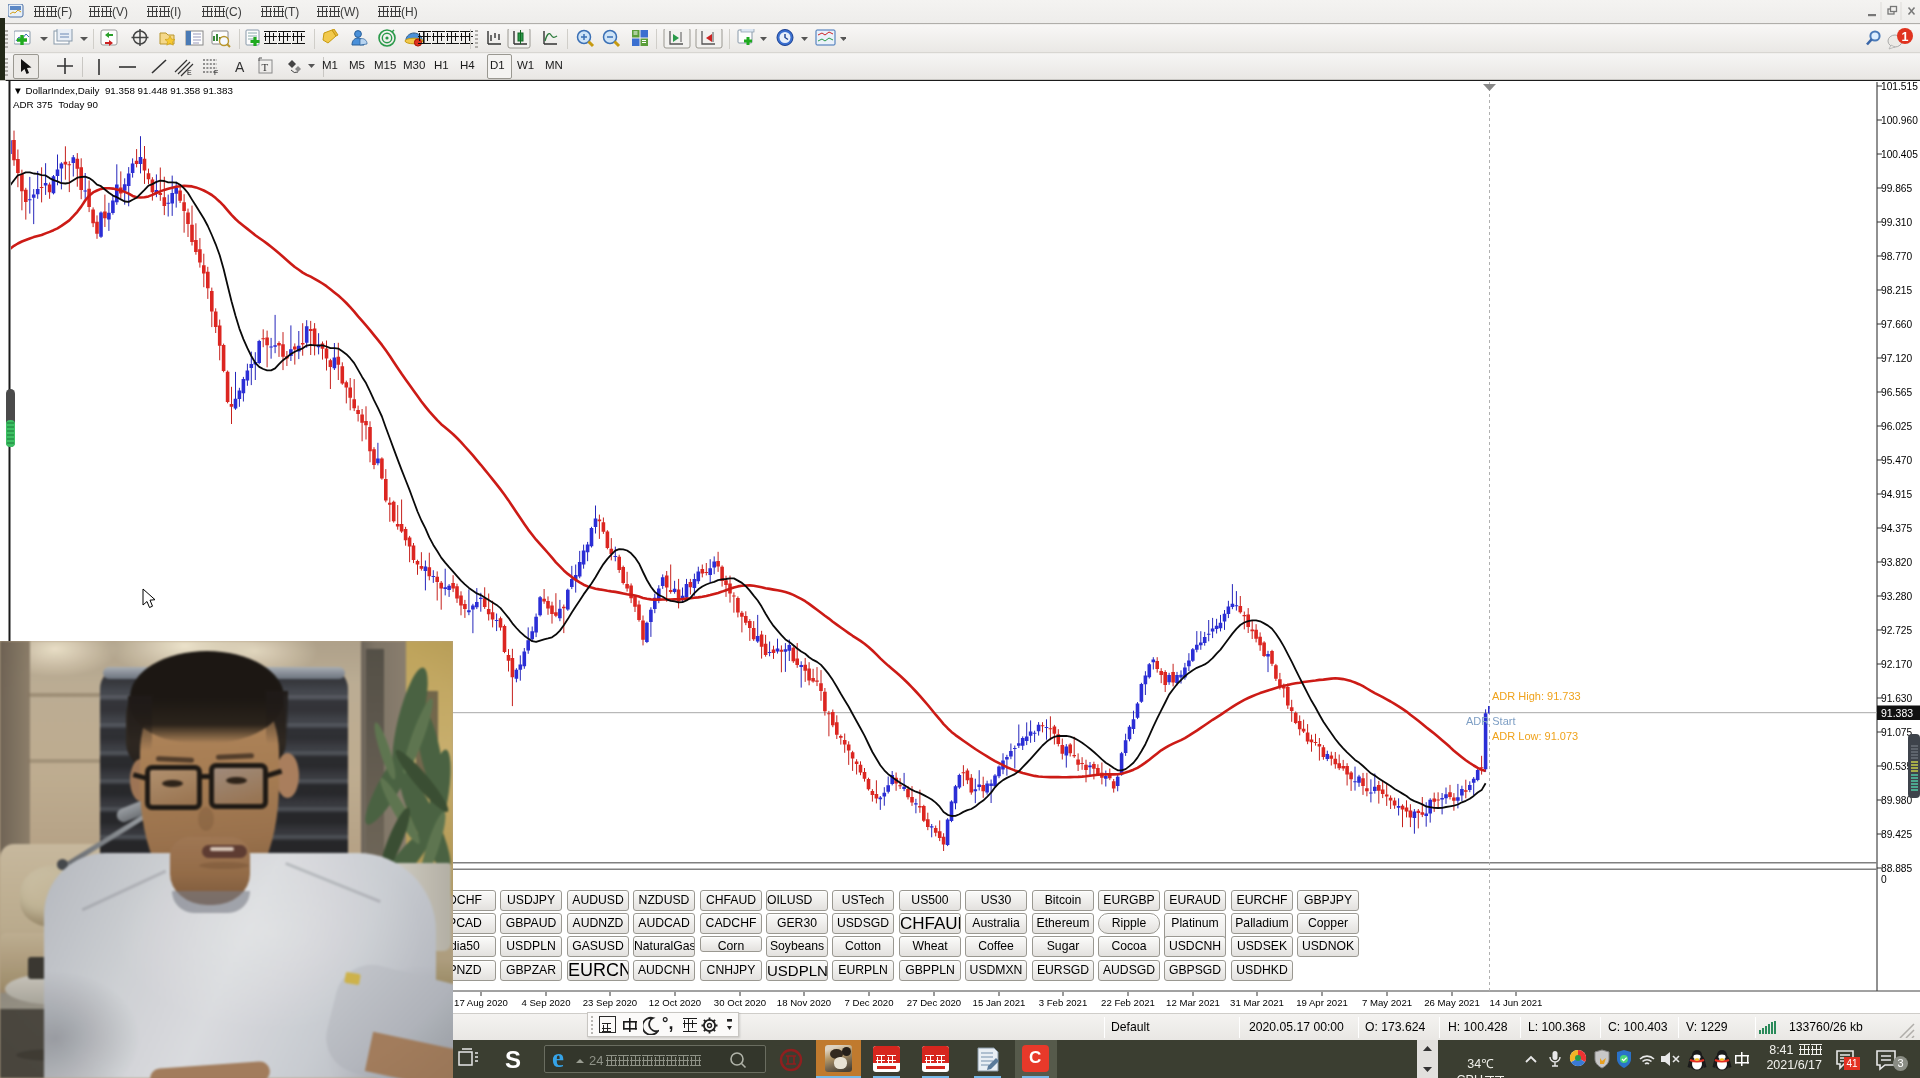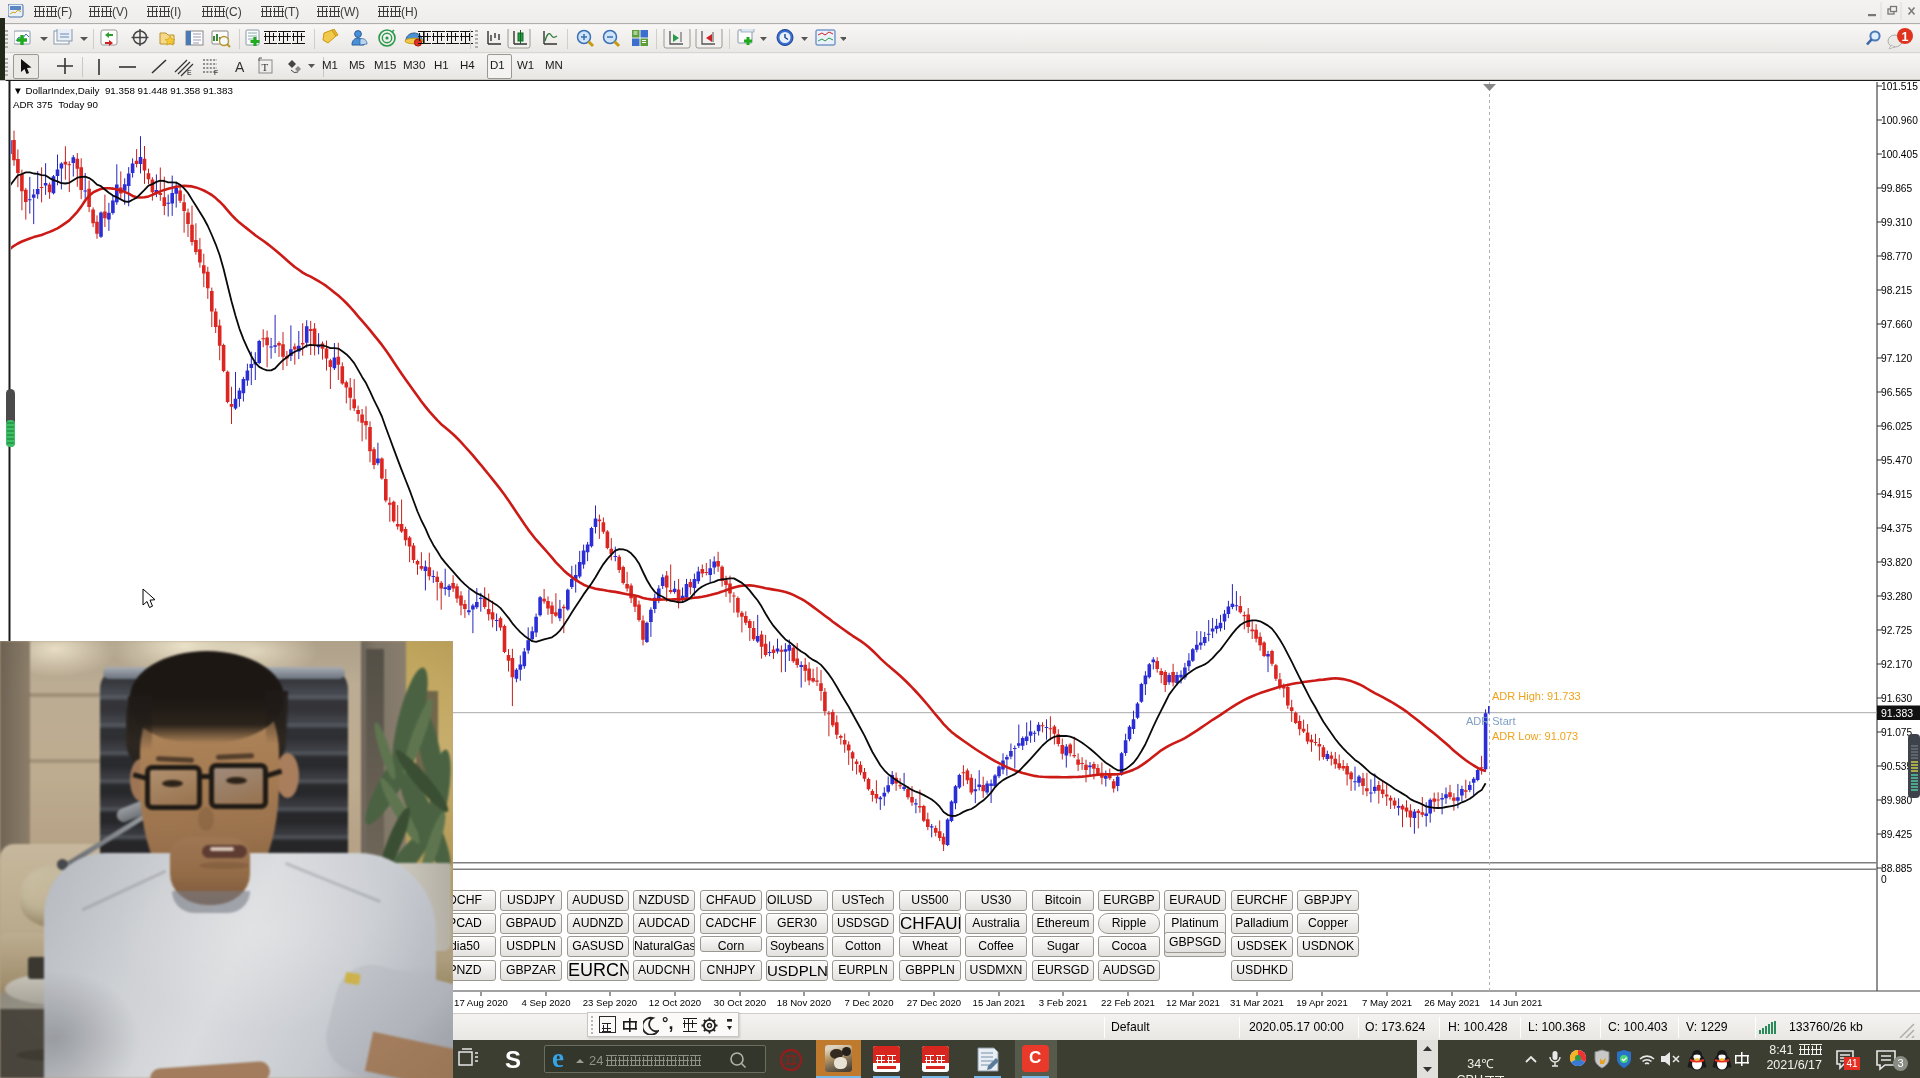--- a/index.html
+++ b/index.html
@@ -423,21 +423,21 @@
     <div class="abs" style="left:500px;top:960px;width:62px;height:20.5px;background:linear-gradient(#fbfbfa,#e3e1de);border:1px solid #9a9891;border-radius:3px;box-shadow:0 1px 0 #fff inset;font-size:12.2px;color:#000;text-align:center;line-height:19px;white-space:nowrap;overflow:hidden">GBPZAR</div>
     <div class="abs" style="left:567px;top:960px;width:62px;height:20.5px;background:linear-gradient(#fbfbfa,#e3e1de);border:1px solid #9a9891;border-radius:3px;box-shadow:0 1px 0 #fff inset;font-size:18px;color:#000;text-align:center;line-height:19px;white-space:nowrap;overflow:hidden">EURCNH</div>
     <div class="abs" style="left:633px;top:960px;width:62px;height:20.5px;background:linear-gradient(#fbfbfa,#e3e1de);border:1px solid #9a9891;border-radius:3px;box-shadow:0 1px 0 #fff inset;font-size:12.2px;color:#000;text-align:center;line-height:19px;white-space:nowrap;overflow:hidden">AUDCNH</div>
     <div class="abs" style="left:700px;top:960px;width:62px;height:20.5px;background:linear-gradient(#fbfbfa,#e3e1de);border:1px solid #9a9891;border-radius:3px;box-shadow:0 1px 0 #fff inset;font-size:12.2px;color:#000;text-align:center;line-height:19px;white-space:nowrap;overflow:hidden">CNHJPY</div>
     <div class="abs" style="left:766px;top:960px;width:62px;height:20.5px;background:linear-gradient(#fbfbfa,#e3e1de);border:1px solid #9a9891;border-radius:3px;box-shadow:0 1px 0 #fff inset;font-size:15px;color:#000;text-align:center;line-height:19px;white-space:nowrap;overflow:hidden">USDPLN</div>
     <div class="abs" style="left:832px;top:960px;width:62px;height:20.5px;background:linear-gradient(#fbfbfa,#e3e1de);border:1px solid #9a9891;border-radius:3px;box-shadow:0 1px 0 #fff inset;font-size:12.2px;color:#000;text-align:center;line-height:19px;white-space:nowrap;overflow:hidden">EURPLN</div>
     <div class="abs" style="left:899px;top:960px;width:62px;height:20.5px;background:linear-gradient(#fbfbfa,#e3e1de);border:1px solid #9a9891;border-radius:3px;box-shadow:0 1px 0 #fff inset;font-size:12.2px;color:#000;text-align:center;line-height:19px;white-space:nowrap;overflow:hidden">GBPPLN</div>
     <div class="abs" style="left:965px;top:960px;width:62px;height:20.5px;background:linear-gradient(#fbfbfa,#e3e1de);border:1px solid #9a9891;border-radius:3px;box-shadow:0 1px 0 #fff inset;font-size:12.2px;color:#000;text-align:center;line-height:19px;white-space:nowrap;overflow:hidden">USDMXN</div>
     <div class="abs" style="left:1032px;top:960px;width:62px;height:20.5px;background:linear-gradient(#fbfbfa,#e3e1de);border:1px solid #9a9891;border-radius:3px;box-shadow:0 1px 0 #fff inset;font-size:12.2px;color:#000;text-align:center;line-height:19px;white-space:nowrap;overflow:hidden">EURSGD</div>
     <div class="abs" style="left:1098px;top:960px;width:62px;height:20.5px;background:linear-gradient(#fbfbfa,#e3e1de);border:1px solid #9a9891;border-radius:3px;box-shadow:0 1px 0 #fff inset;font-size:12.2px;color:#000;text-align:center;line-height:19px;white-space:nowrap;overflow:hidden">AUDSGD</div>
-    <div class="abs" style="left:1164px;top:932px;width:62px;height:20.5px;background:linear-gradient(#fbfbfa,#e3e1de);border:1px solid #9a9891;border-radius:3px;box-shadow:0 1px 0 #fff inset;font-size:12.2px;color:#000;text-align:center;line-height:19px;white-space:nowrap;overflow:hidden">GBPSGD</div>
+    <div class="abs" style="left:1164px;top:960px;width:62px;height:20.5px;background:linear-gradient(#fbfbfa,#e3e1de);border:1px solid #9a9891;border-radius:3px;box-shadow:0 1px 0 #fff inset;font-size:12.2px;color:#000;text-align:center;line-height:19px;white-space:nowrap;overflow:hidden">GBPSGD</div>
     <div class="abs" style="left:1231px;top:960px;width:62px;height:20.5px;background:linear-gradient(#fbfbfa,#e3e1de);border:1px solid #9a9891;border-radius:3px;box-shadow:0 1px 0 #fff inset;font-size:12.2px;color:#000;text-align:center;line-height:19px;white-space:nowrap;overflow:hidden">USDHKD</div>
   </div>
 <div class="abs" style="left:0;top:1013px;width:1920px;height:27px;background:linear-gradient(#f4f3f1,#e9e7e4);border-top:1px solid #cfcdc9">
     <div class="abs" style="left:1104px;top:3px;width:1px;height:21px;background:#c3c1bd;border-right:1px solid #fff"></div>
     <div class="abs" style="left:1239px;top:3px;width:1px;height:21px;background:#c3c1bd;border-right:1px solid #fff"></div>
     <div class="abs" style="left:1358px;top:3px;width:1px;height:21px;background:#c3c1bd;border-right:1px solid #fff"></div>
     <div class="abs" style="left:1439px;top:3px;width:1px;height:21px;background:#c3c1bd;border-right:1px solid #fff"></div>
     <div class="abs" style="left:1520px;top:3px;width:1px;height:21px;background:#c3c1bd;border-right:1px solid #fff"></div>
     <div class="abs" style="left:1600px;top:3px;width:1px;height:21px;background:#c3c1bd;border-right:1px solid #fff"></div>
     <div class="abs" style="left:1678px;top:3px;width:1px;height:21px;background:#c3c1bd;border-right:1px solid #fff"></div>

